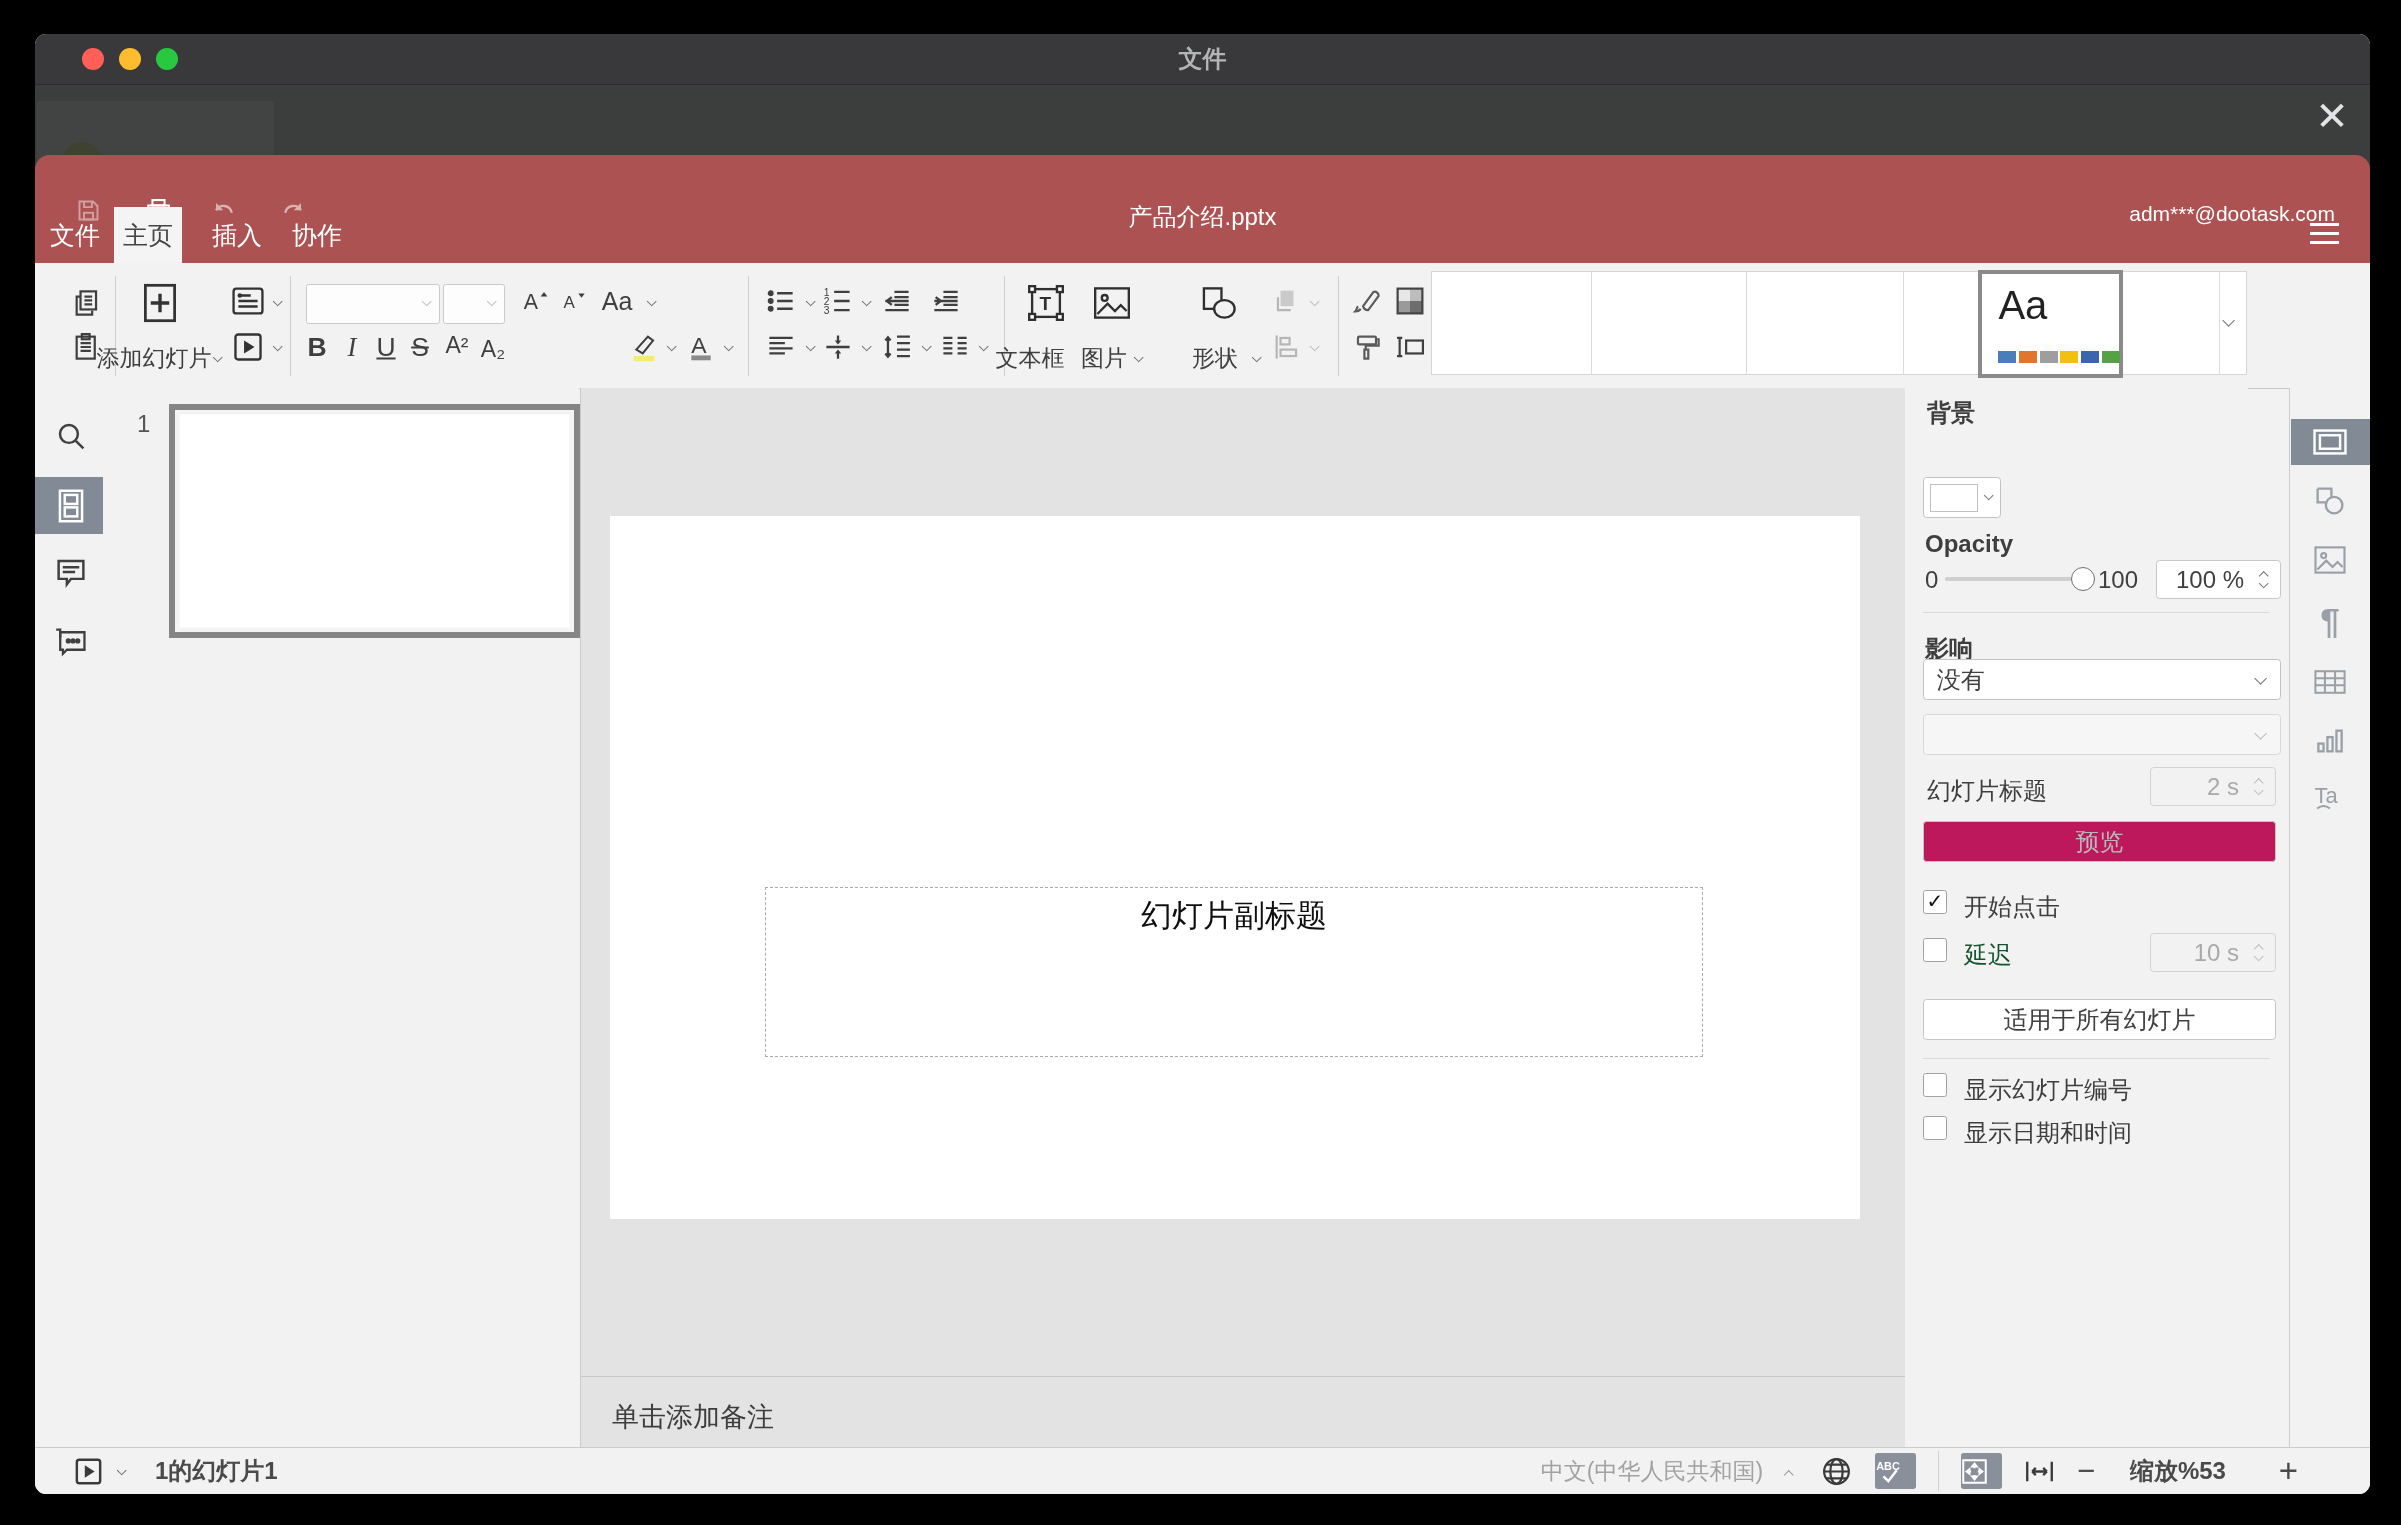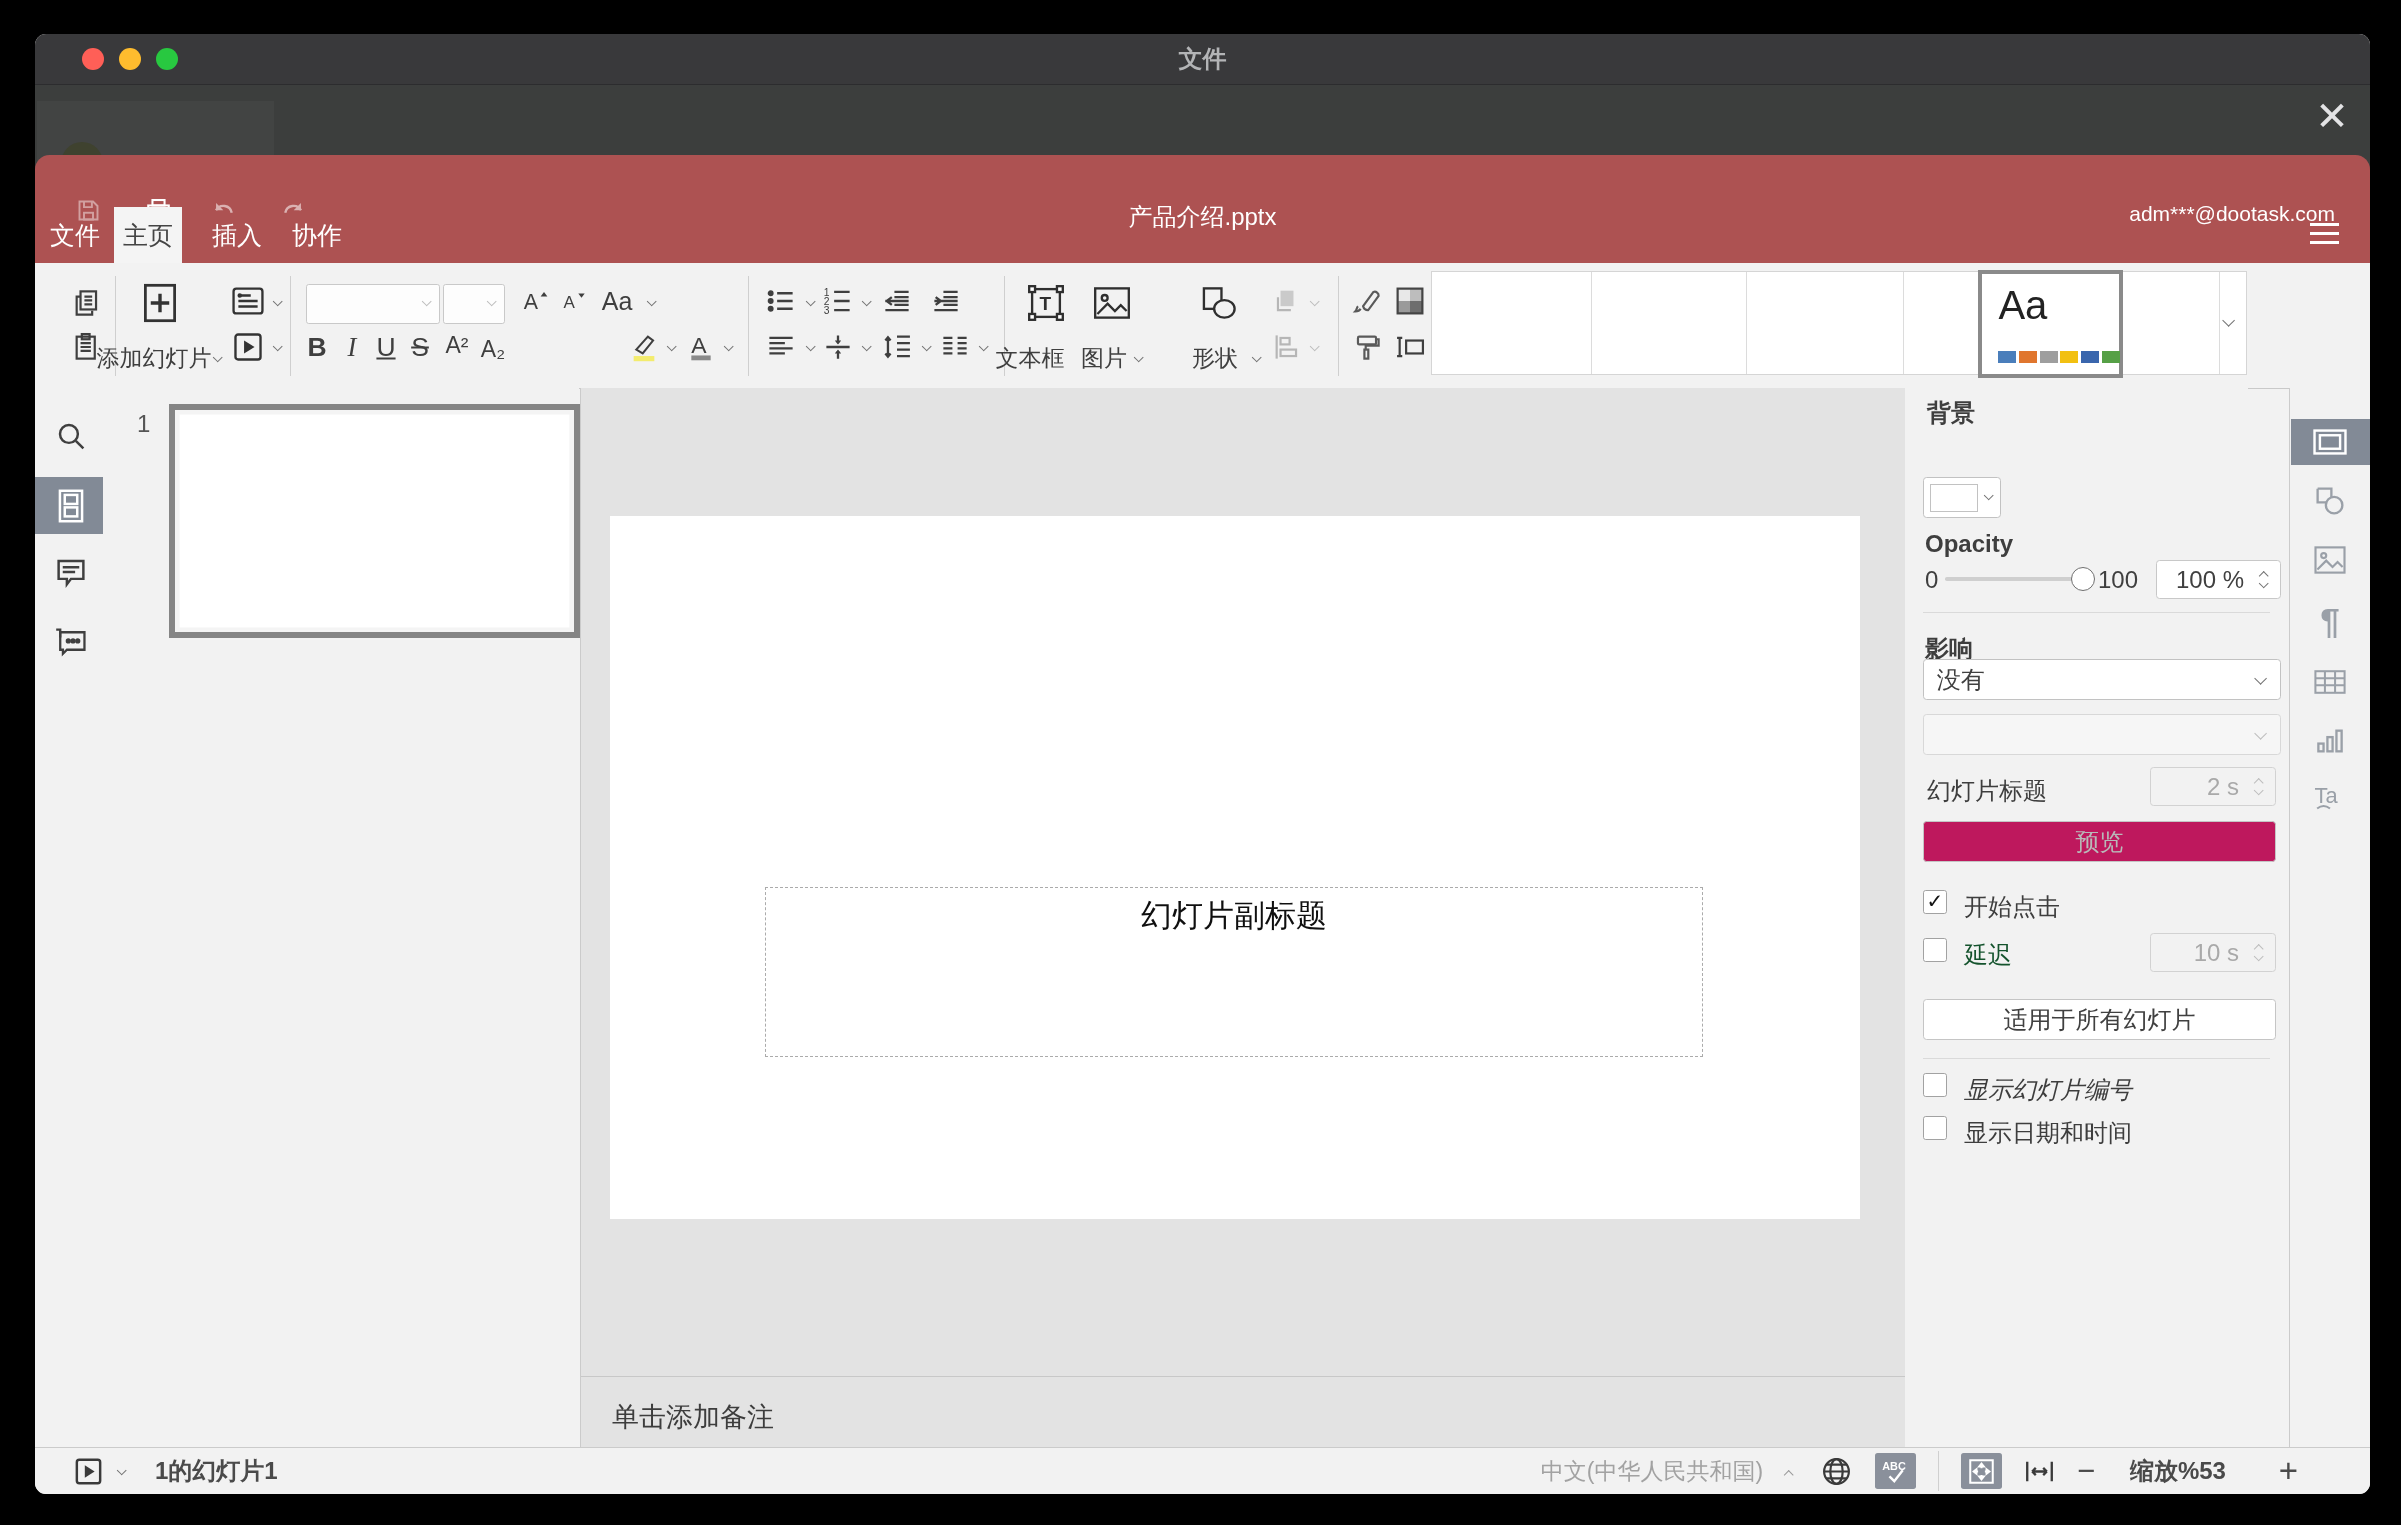--- a/index.html
+++ b/index.html
@@ -89,21 +89,21 @@
   .track{position:absolute;height:3.6px;background:#cfcfcf;border-radius:1.8px;}
   .knob{position:absolute;width:24px;height:24px;border-radius:50%;background:#fff;border:1.8px solid #6f6f6f;box-sizing:border-box;}
   .rstrip{position:absolute;left:2255px;top:354px;right:0;bottom:46px;background:#f2f2f2;}
   .ric{position:absolute;left:50%;transform:translate(-50%,-50%);color:#9aa0a8;}
   
   .statusbar{position:absolute;left:0;right:0;bottom:0;height:46px;background:#f2f2f2;border-top:0.9px solid #cbcbcb;}
   .sb-l{position:absolute;left:40px;top:0;height:100%;display:flex;align-items:center;gap:16.4px;}
   .sb-r{position:absolute;right:72px;top:0;height:100%;display:flex;align-items:center;gap:22px;}
   .sbtxt{font-size:24px;font-weight:700;color:#4a4a4a;}
   .sbgray{font-size:23px;color:#a2a2a2;}
-  .tile{width:41px;height:36px;background:#8a909b;border-radius:2.7px;display:flex;align-items:center;justify-content:center;color:#fff;}
+  .tile{width:41px;height:36px;background:#8a909b;border-radius:2.7px;display:flex;align-items:center;justify-content:flex-start;color:#fff;}
   .sbdiv{width:0.9px;height:40px;background:#d0d0d0;}
   svg{display:block;}
 </style>
 </head>
 <body>
 
 <div class="screen">
  <div class="window">
 
   <div class="titlebar">
@@ -490,21 +490,21 @@
     <div class="cb" style="left:18px;top:550px;"></div>
     <span class="abs" style="left:59px;top:551px;color:#14532d;">延迟</span>
     <div class="spin off" style="left:245px;top:545px;width:126px;">
       <span class="val">10 s</span>
       <span class="cv sm up dis"></span>
       <span class="cv sm dn dis"></span>
     </div>
     <div class="btn" style="top:611px;">适用于所有幻灯片</div>
     <div class="hr" style="top:670px;"></div>
     <div class="cb" style="left:18px;top:685px;"></div>
-    <span class="abs" style="left:59px;top:686px;color:#3e3e3e;font-style:italic;">显示幻灯片编号</span>
+    <span class="abs" style="left:59px;top:686px;color:#3e3e3e;">显示幻灯片编号</span>
     <div class="cb" style="left:18px;top:728px;"></div>
     <span class="abs" style="left:59px;top:729px;color:#3e3e3e;">显示日期和时间</span>
   </div>
   <div class="vline" style="left:2254px;"></div>
 
   <div class="rstrip">
     <div class="seltile" style="left:0.9px;top:31px;right:0;height:46px;"></div>
     <span class="ric" style="top:54px;color:#fff;">
       <svg width="35" height="27" viewBox="0 0 26 20" fill="none" stroke="#fff" stroke-width="1.8">
             <rect x="1.5" y="1.5" width="23" height="17"></rect>

